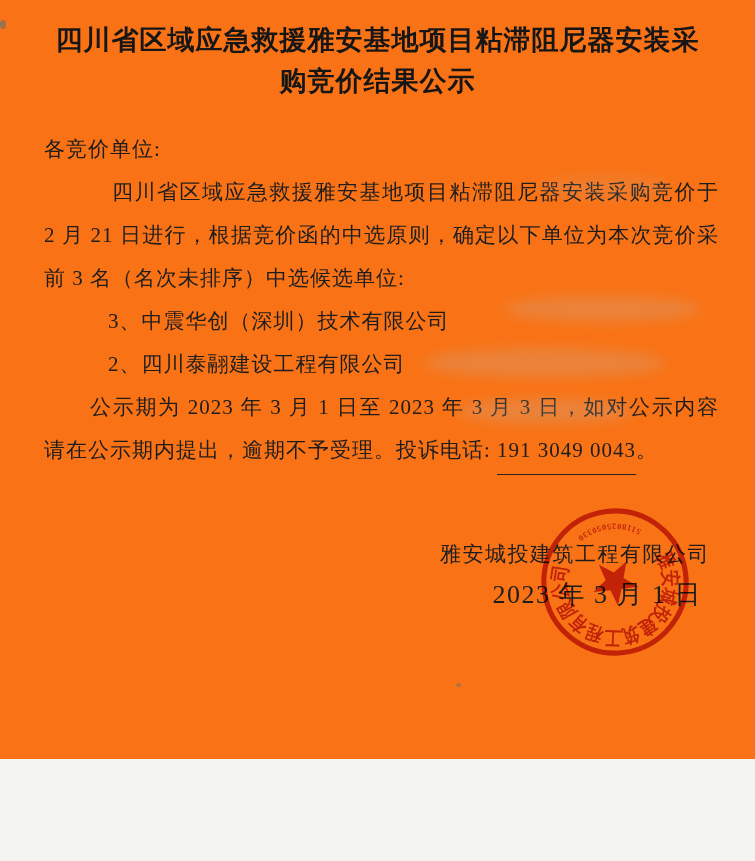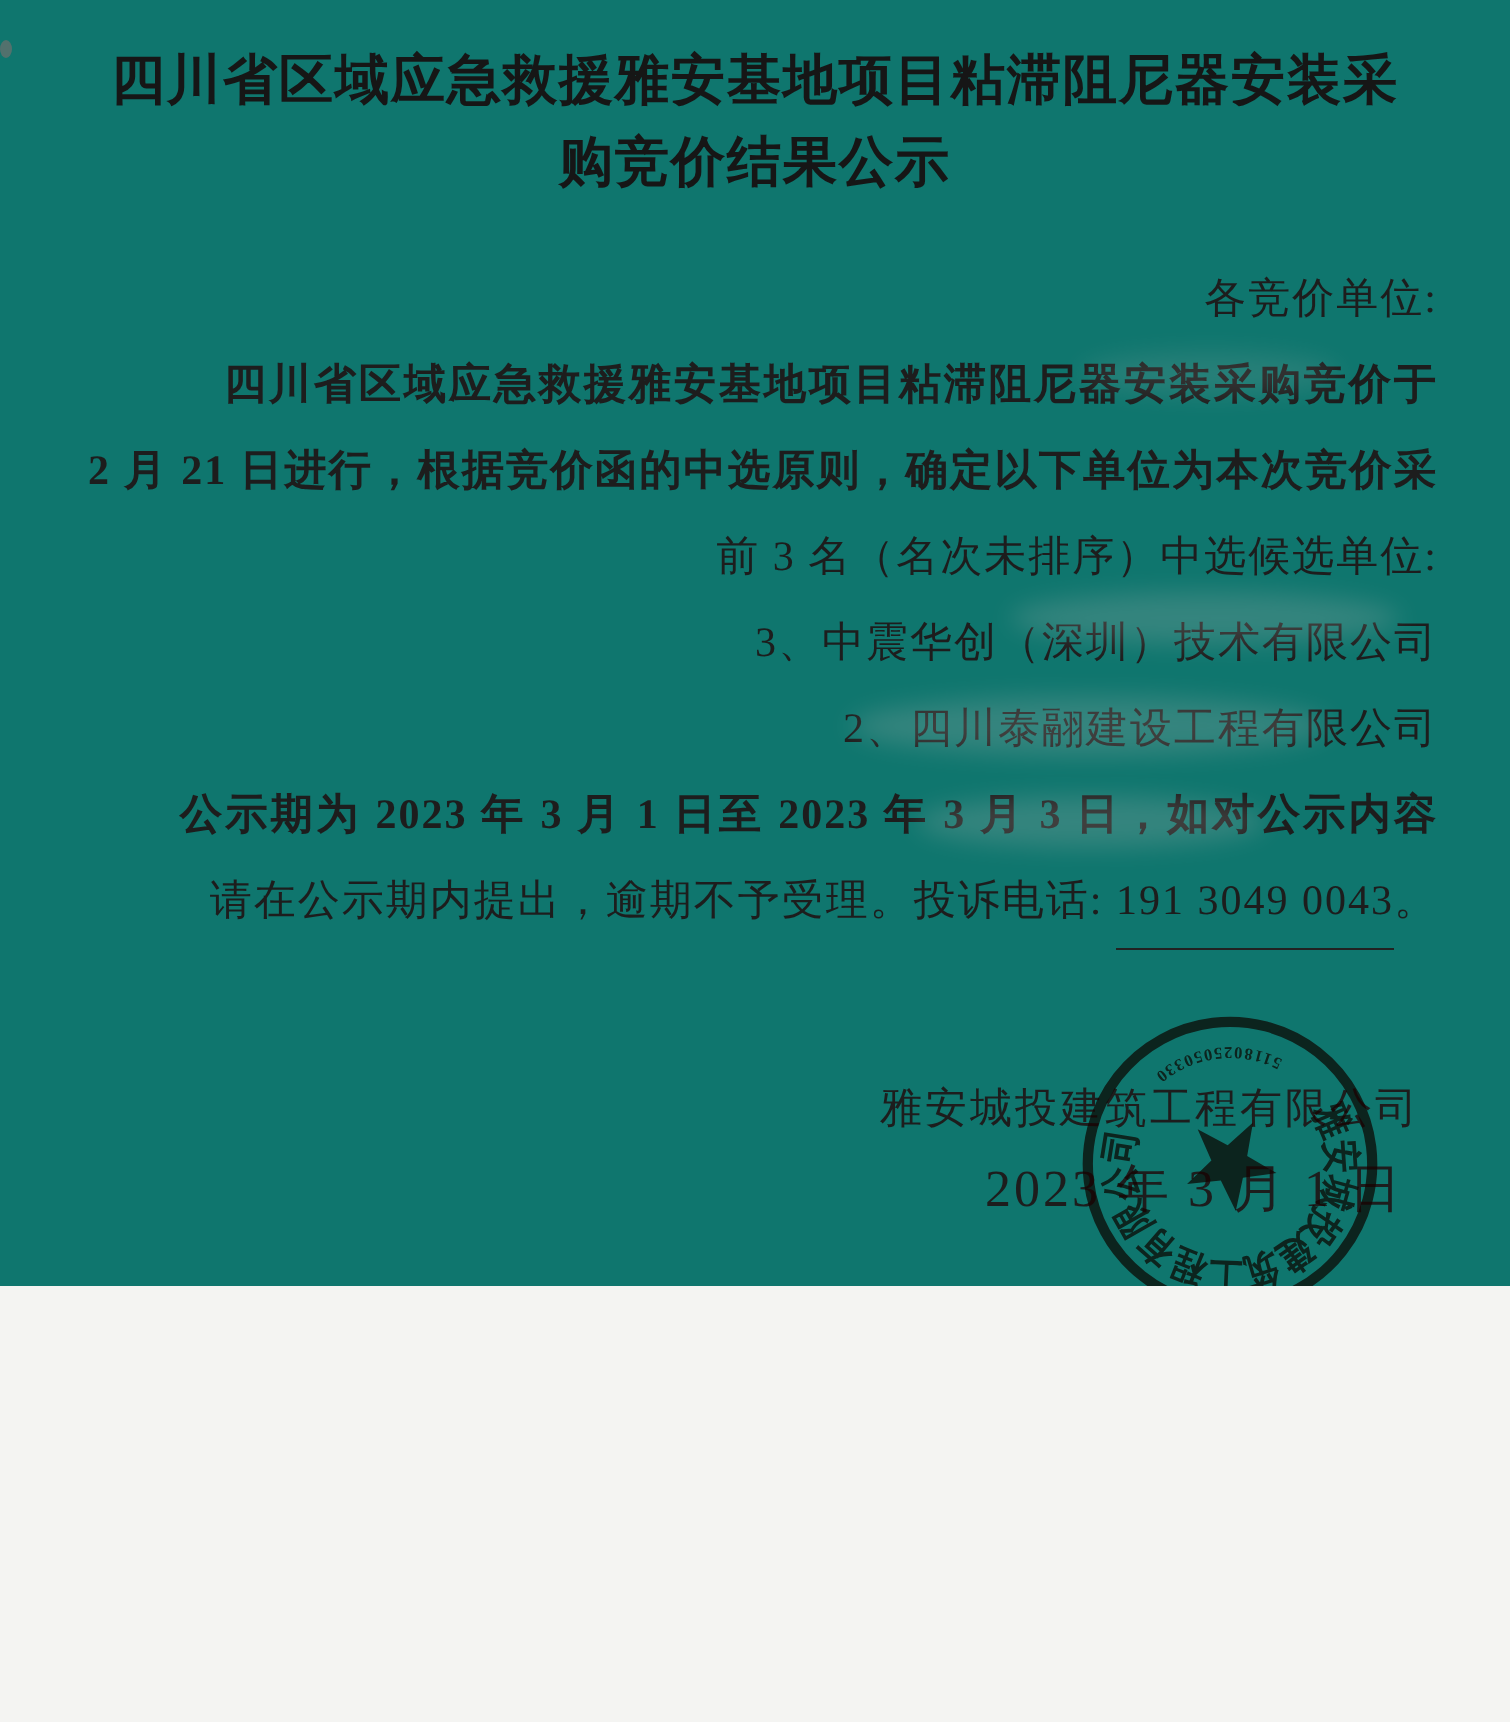--- a/index.html
+++ b/index.html
@@ -4,22 +4,22 @@
 <style>
   html,body{margin:0;padding:0;}
   body{
     width:755px;height:861px;
     background:#f4f4f2;
     font-family:"Liberation Serif","DejaVu Serif",serif;
     overflow:hidden;
   }
   .page{
     position:relative;
-    width:755px;height:643px;
-    background:#0f766e;
+    width:755px;height:759px;
+    background:#f97316;
     color:#1c1c1c;
     overflow:hidden;
   }
   
   .doc-title{
     position:absolute;top:20px;left:30px;right:30px;
     text-align:center;
     font-family:"Liberation Sans","DejaVu Sans",sans-serif;
     font-weight:bold;
     font-size:27px;
@@ -30,28 +30,26 @@
   
   .body-text{
     position:absolute;top:128px;left:44px;right:36px;
     font-size:21px;
     letter-spacing:1px;
     color:#1d1d1d;
   }
   .line{
     height:43px;line-height:43px;
     white-space:nowrap;
-    text-align:right;
   }
   .fill{
     text-align:justify;
     text-align-last:justify;
     white-space:normal;
     overflow:hidden;
-    font-weight:bold;
   }
   .ind{padding-left:68px;}
   .ind2{padding-left:46px;}
   .winner{padding-left:64px;}
   .ul{
     border-bottom:1.6px solid #222;
     padding-bottom:12px;
   }
   
   .sig-company{

